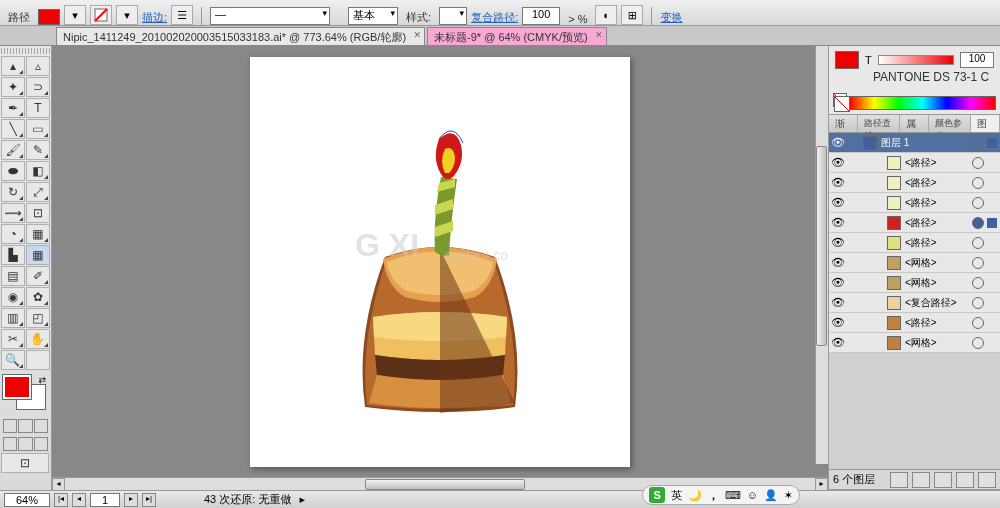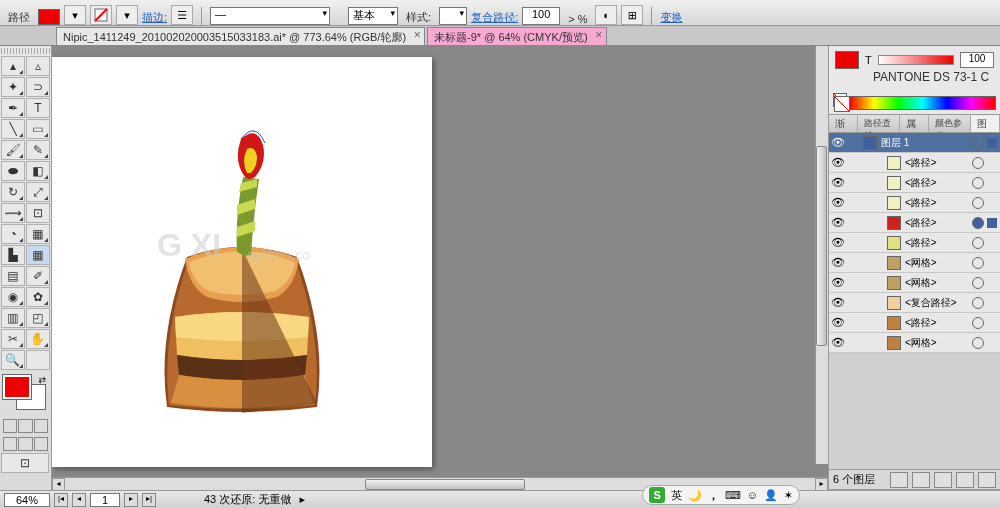--- a/index.html
+++ b/index.html
@@ -35,21 +35,21 @@
 .fill-stroke { height: 38px; position: relative; margin: 4px 2px; }
 .fill-sw { position: absolute; width: 28px; height: 24px; border: 2px solid #fff; outline: 1px solid #666; }
 .fill-sw.front { background: #e00; z-index: 2; }
 .fill-sw.back { background: #fff; left: 14px; top: 10px; z-index: 1; }
 .swap { position: absolute; right: 2px; top: 0; font-size: 9px; }
 .mini-row { display: flex; gap: 1px; margin: 2px 2px; }
 .mini { width: 15px; height: 14px; border: 1px solid #888; background: #ddd; }
 
 
 .canvas-area { flex: 1; background: #888; display: flex; flex-direction: column; position: relative; }
-.artboard-wrap { flex: 1; background: #888; display: flex; align-items: center; overflow: hidden; position: relative; }
+.artboard-wrap { flex: 1; background: #888; display: flex; align-items: center; justify-content: center; overflow: hidden; position: relative; }
 .artboard { width: 380px; height: 410px; background: white; box-shadow: 2px 2px 6px rgba(0,0,0,0.4); display: flex; align-items: center; justify-content: center; }
 .scroll-h { height: 13px; background: #ddd; border-top: 1px solid #999; display: flex; align-items: center; }
 .scroll-v { position: absolute; right: 0; top: 0; bottom: 13px; width: 13px; background: #ddd; border-left: 1px solid #999; }
 .scroll-thumb-h { height: 11px; background: linear-gradient(#f0f0f0,#c0c0c0); border: 1px solid #888; border-radius: 2px; margin-left: 300px; width: 160px; }
 .scroll-thumb-v { width: 11px; background: linear-gradient(90deg,#f0f0f0,#c0c0c0); border: 1px solid #888; border-radius: 2px; margin-top: 100px; height: 200px; }
 .scroll-btn { width: 13px; height: 13px; background: #ddd; border: 1px solid #999; font-size: 8px; text-align: center; }
 
 
 .panels { width: 172px; background: #d8d8d8; border-left: 1px solid #999; display: flex; flex-direction: column; }
 .panel { border-bottom: 1px solid #999; }

